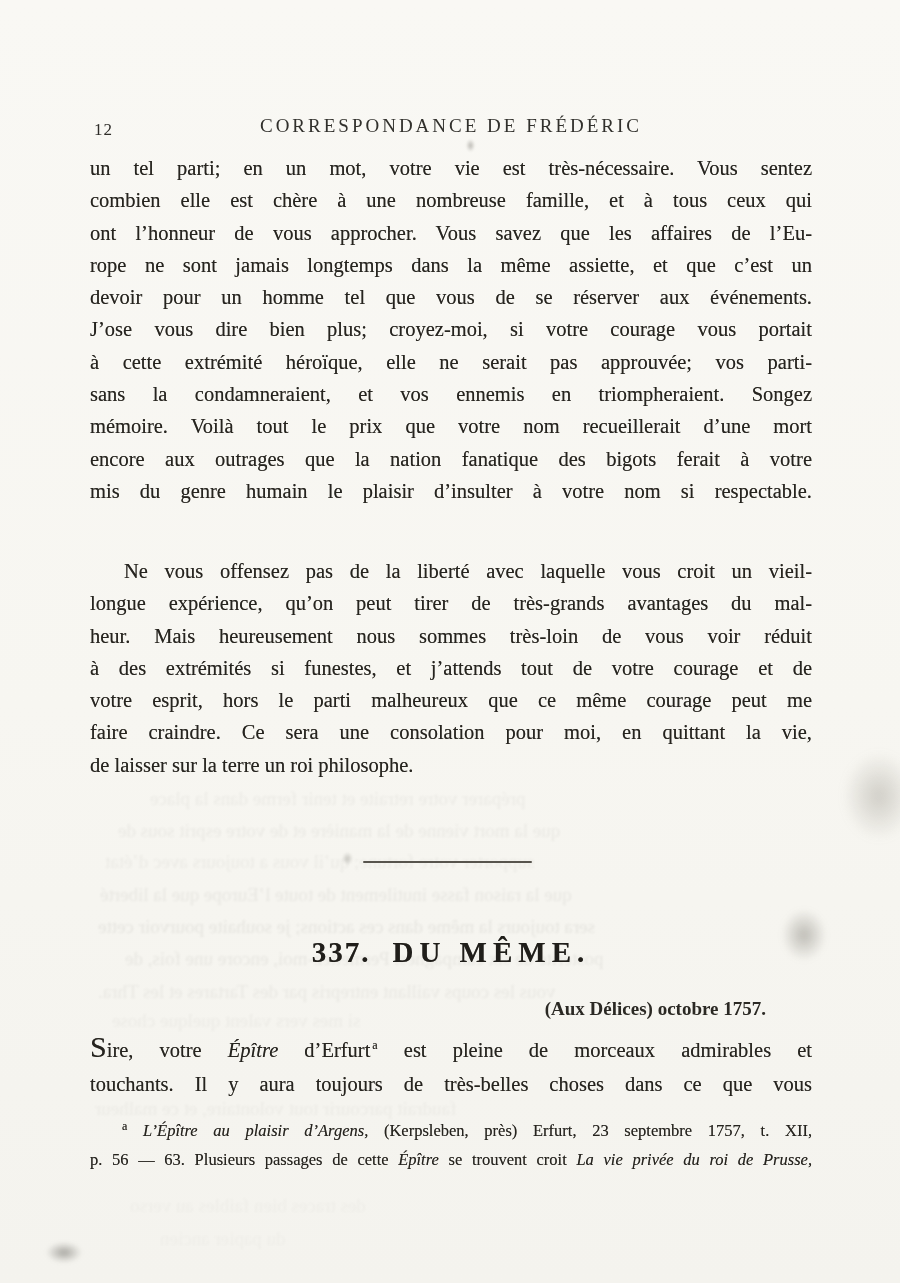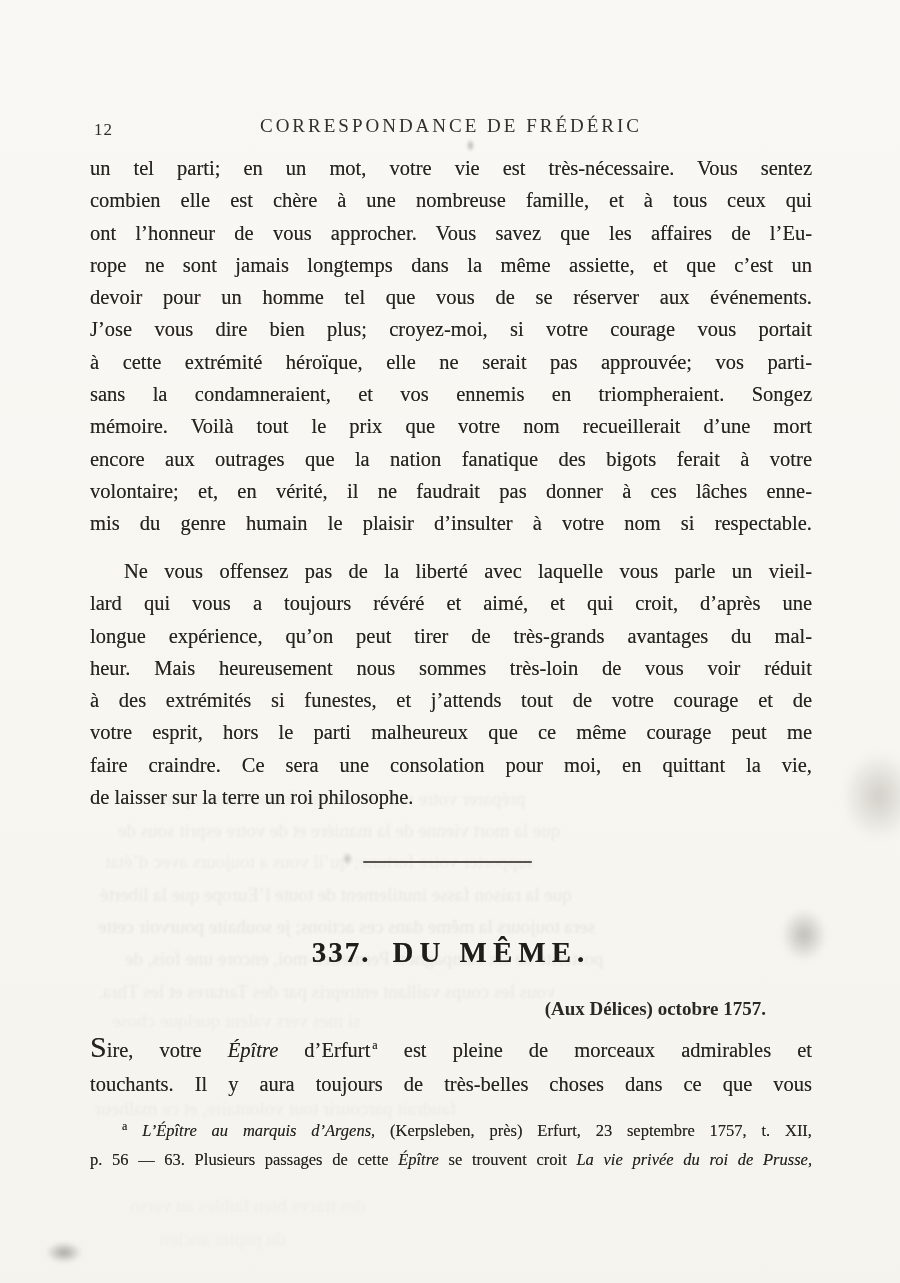--- a/index.html
+++ b/index.html
@@ -104,27 +104,25 @@
     <div class="jline">un tel parti; en un mot, votre vie est très-nécessaire.  Vous sentez</div>
     <div class="jline">combien elle est chère à une nombreuse famille, et à tous ceux qui</div>
     <div class="jline">ont l’honneur de vous approcher.  Vous savez que les affaires de l’Eu-</div>
     <div class="jline">rope ne sont jamais longtemps dans la même assiette, et que c’est un</div>
     <div class="jline">devoir pour un homme tel que vous de se réserver aux événements.</div>
     <div class="jline">J’ose vous dire bien plus; croyez-moi, si votre courage vous portait</div>
     <div class="jline">à cette extrémité héroïque, elle ne serait pas approuvée; vos parti-</div>
     <div class="jline">sans la condamneraient, et vos ennemis en triompheraient.  Songez</div>
     <div class="jline">mémoire.  Voilà tout le prix que votre nom recueillerait d’une mort</div>
     <div class="jline">encore aux outrages que la nation fanatique des bigots ferait à votre</div>
-    <div class="jline">volontaire; et, en vérité, il ne faudrait pas donner à ces lâches enne-</div>
     <div class="jline">mis du genre humain le plaisir d’insulter à votre nom si respectable.</div>
   </div>
 
   <div class="textblock para2">
-    <div class="jline indent">Ne vous offensez pas de la liberté avec laquelle vous parle un vieil-</div>
-    <div class="jline">lard qui vous a toujours révéré et aimé, et qui croit, d’après une</div>
+    <div class="jline indent">Ne vous offensez pas de la liberté avec laquelle vous croit un vieil-</div>
     <div class="jline">longue expérience, qu’on peut tirer de très-grands avantages du mal-</div>
     <div class="jline">heur.  Mais heureusement nous sommes très-loin de vous voir réduit</div>
     <div class="jline">à des extrémités si funestes, et j’attends tout de votre courage et de</div>
     <div class="jline">votre esprit, hors le parti malheureux que ce même courage peut me</div>
     <div class="jline">faire craindre.  Ce sera une consolation pour moi, en quittant la vie,</div>
     <div class="jline lastline">de laisser sur la terre un roi philosophe.</div>
   </div>
 
   <div class="divider"></div>
 
@@ -133,17 +131,17 @@
   </div>
 
   <div class="dateline">(Aux Délices) octobre 1757.</div>
 
   <div class="textblock letter">
     <div class="jline"><span class="initial">S</span><span>ire, votre </span><span class="it">Épître</span><span> d’Erfurt</span><sup class="note-ref">a</sup><span> est pleine de morceaux admirables et</span></div>
     <div class="jline">touchants.  Il y aura toujours de très-belles choses dans ce que vous</div>
   </div>
 
   <div class="textblock footnote">
-    <div class="jline indent"><sup class="note-ref">a</sup><span>&nbsp;</span><span class="it">L’Épître au marquis d’Argens,</span><span> (Kerpsleben, près) Erfurt, 23 septembre 1757, t. XII,</span></div>
+    <div class="jline indent"><sup class="note-ref">a</sup><span>&nbsp;</span><span class="it">L’Épître au plaisir d’Argens,</span><span> (Kerpsleben, près) Erfurt, 23 septembre 1757, t. XII,</span></div>
     <div class="jline"><span>p. 56 — 63.  Plusieurs passages de cette </span><span class="it">Épître</span><span> se trouvent croit </span><span class="it">La vie privée du roi de Prusse,</span></div>
   </div>
 
 </div>
 
 </body></html>

